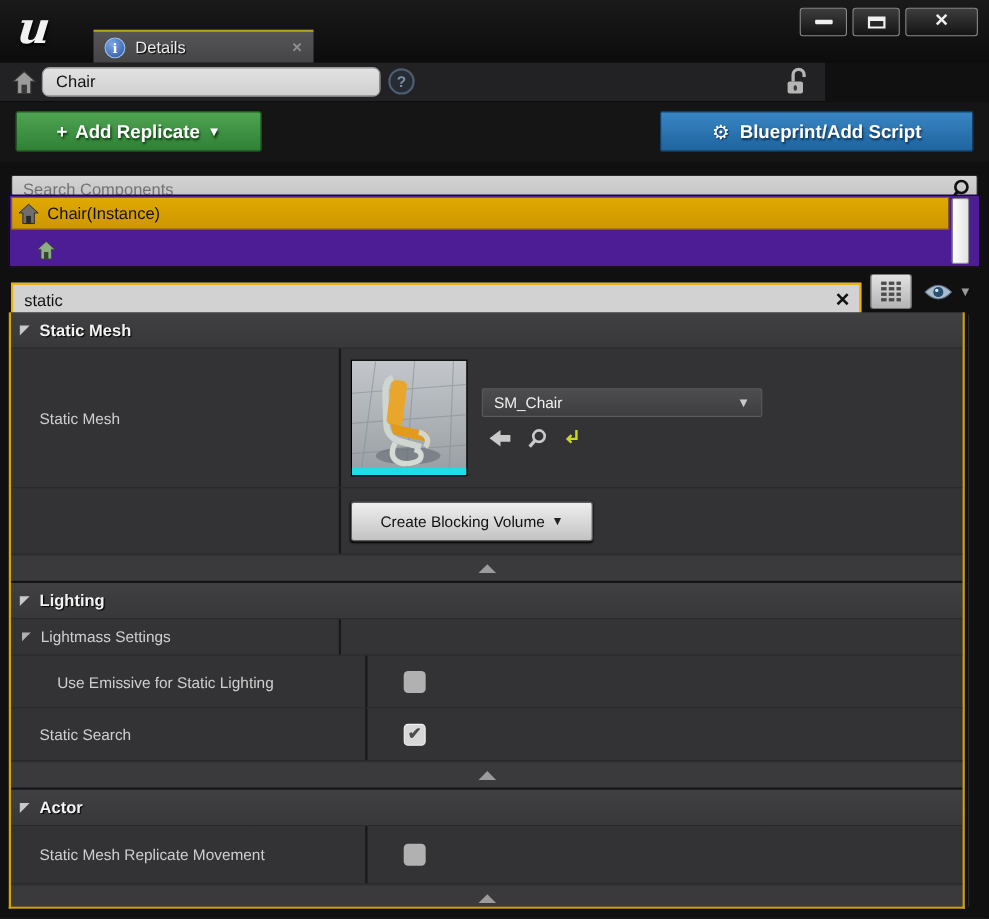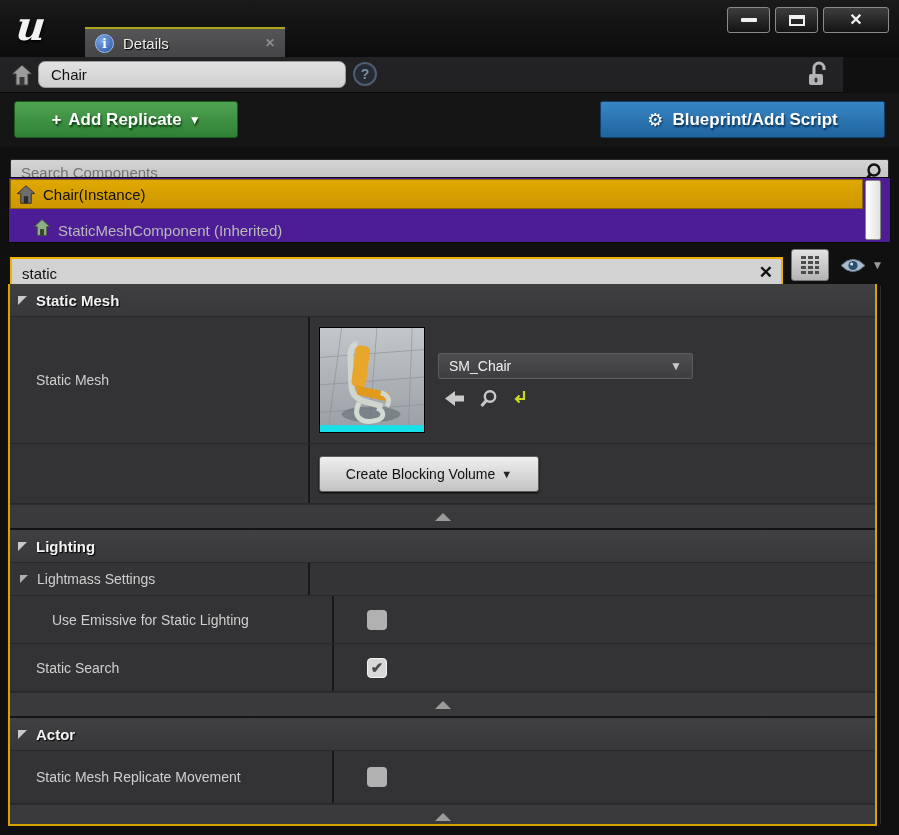--- a/index.html
+++ b/index.html
@@ -25,21 +25,21 @@
   .tab-close { color:#8f8f8f; font-size:12px; font-weight:bold; }
   #win-controls { position:absolute; right:10px; top:7px; display:flex; gap:5px; }
   .win-btn { width:43px; height:26px; border:1px solid #8a8a8a; border-radius:3px;
              background:linear-gradient(#3d3d3d,#141414); display:flex;
              align-items:center; justify-content:center; color:#f0f0f0; }
   .glyph-min { width:16px; height:4px; background:#f0f0f0; border-radius:1px; }
   .glyph-max { width:16px; height:11px; border:2px solid #f0f0f0; border-top-width:4px; }
   .glyph-close { font-size:16px; font-weight:bold; line-height:1; }
 
   
-  #namebar { position:absolute; left:0; top:57px; width:843px; height:36px;
+  #namebar { position:absolute; left:0; top:57px; width:750px; height:36px;
              background:#222224; border-bottom:1px solid #0a0a0a; }
   #name-home { position:absolute; left:11px; top:6px; }
   #actor-name { position:absolute; left:38px; top:4px; width:308px; height:27px;
                 background:linear-gradient(#e2e2e2,#cfcfcf); border:1px solid #9a9a9a;
                 border-radius:7px; font-size:15px; color:#111; padding:0 12px;
                 font-family:"Liberation Sans", sans-serif; }
   #help-badge { position:absolute; left:353px; top:5px; width:24px; height:24px;
                 border-radius:50%; border:2px solid #4e5d72; background:#262c34;
                 color:#7e8ea6; font-weight:bold; font-size:14px; text-align:center;
                 line-height:21px; }
@@ -216,21 +216,20 @@
       <path d="M11 2 L21 11 H17 V22 H5 V11 H1 Z" fill="#6e6e6e" stroke="#2a2a2a"></path>
       <rect x="8.5" y="14" width="5" height="8" fill="#2a2a2a"></rect>
     </svg>
     <span class="tree-label">Chair(Instance)</span>
   </div>
   <div id="tree-row-inh">
     <svg width="18" height="19" viewBox="0 0 22 24">
       <path d="M11 2 L21 11 H17 V22 H5 V11 H1 Z" fill="#8fae84" stroke="#3a4a36"></path>
       <rect x="8.5" y="14" width="5" height="8" fill="#36452f"></rect>
     </svg>
-    <span class="tree-label">StaticMeshComponent (Inherited)</span>
   </div>
   <div id="tree-scrollbar"></div>
 </div>
 
 <div id="filter-box-wrap">
   <input id="filter-input" value="static" style="">
   <div id="filter-clear">✕</div>
 </div>
 <div id="grid-btn">
   <svg width="20" height="22" viewBox="0 0 20 22">

